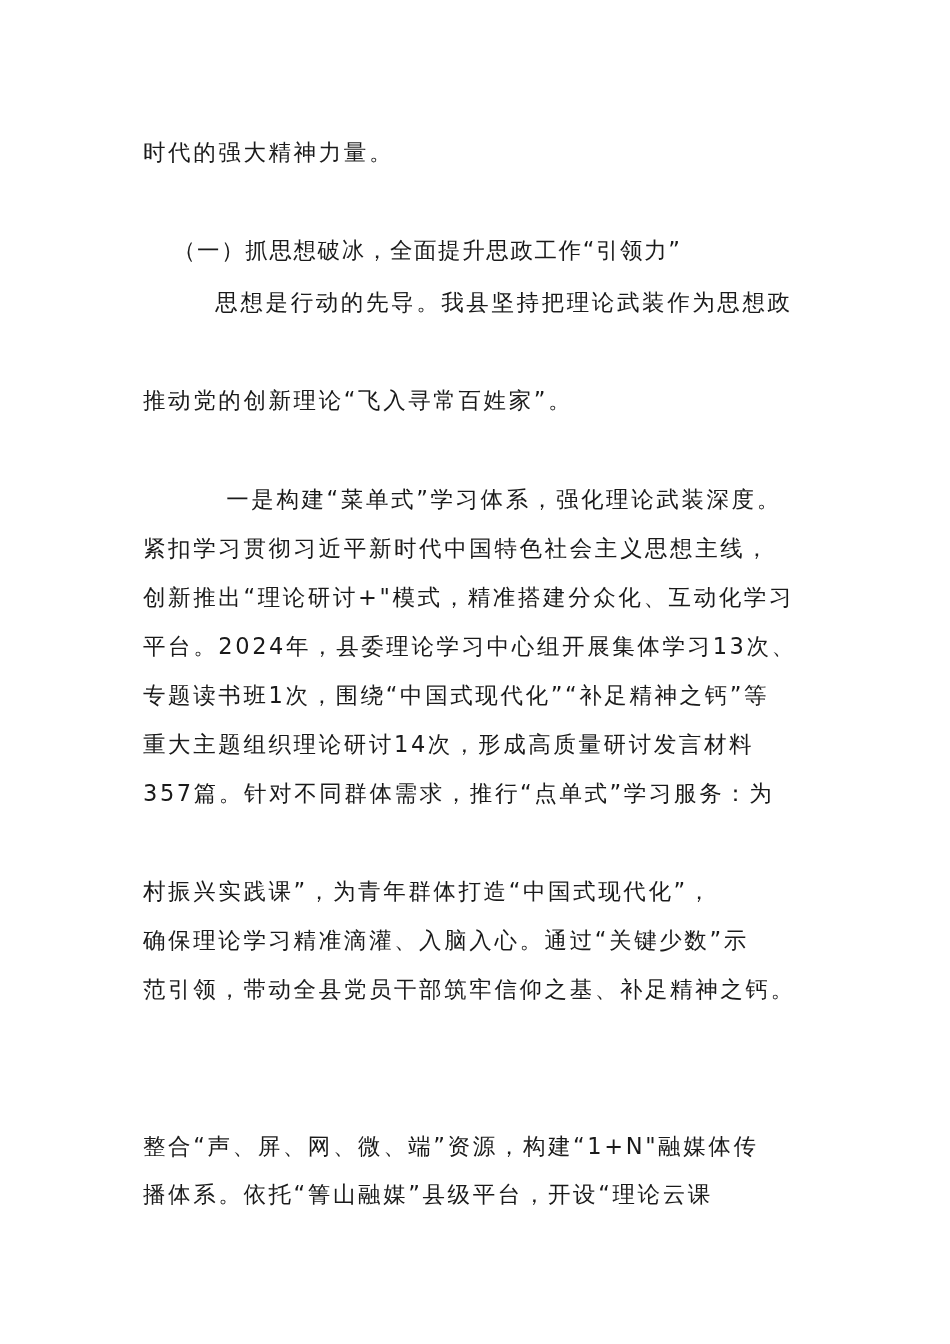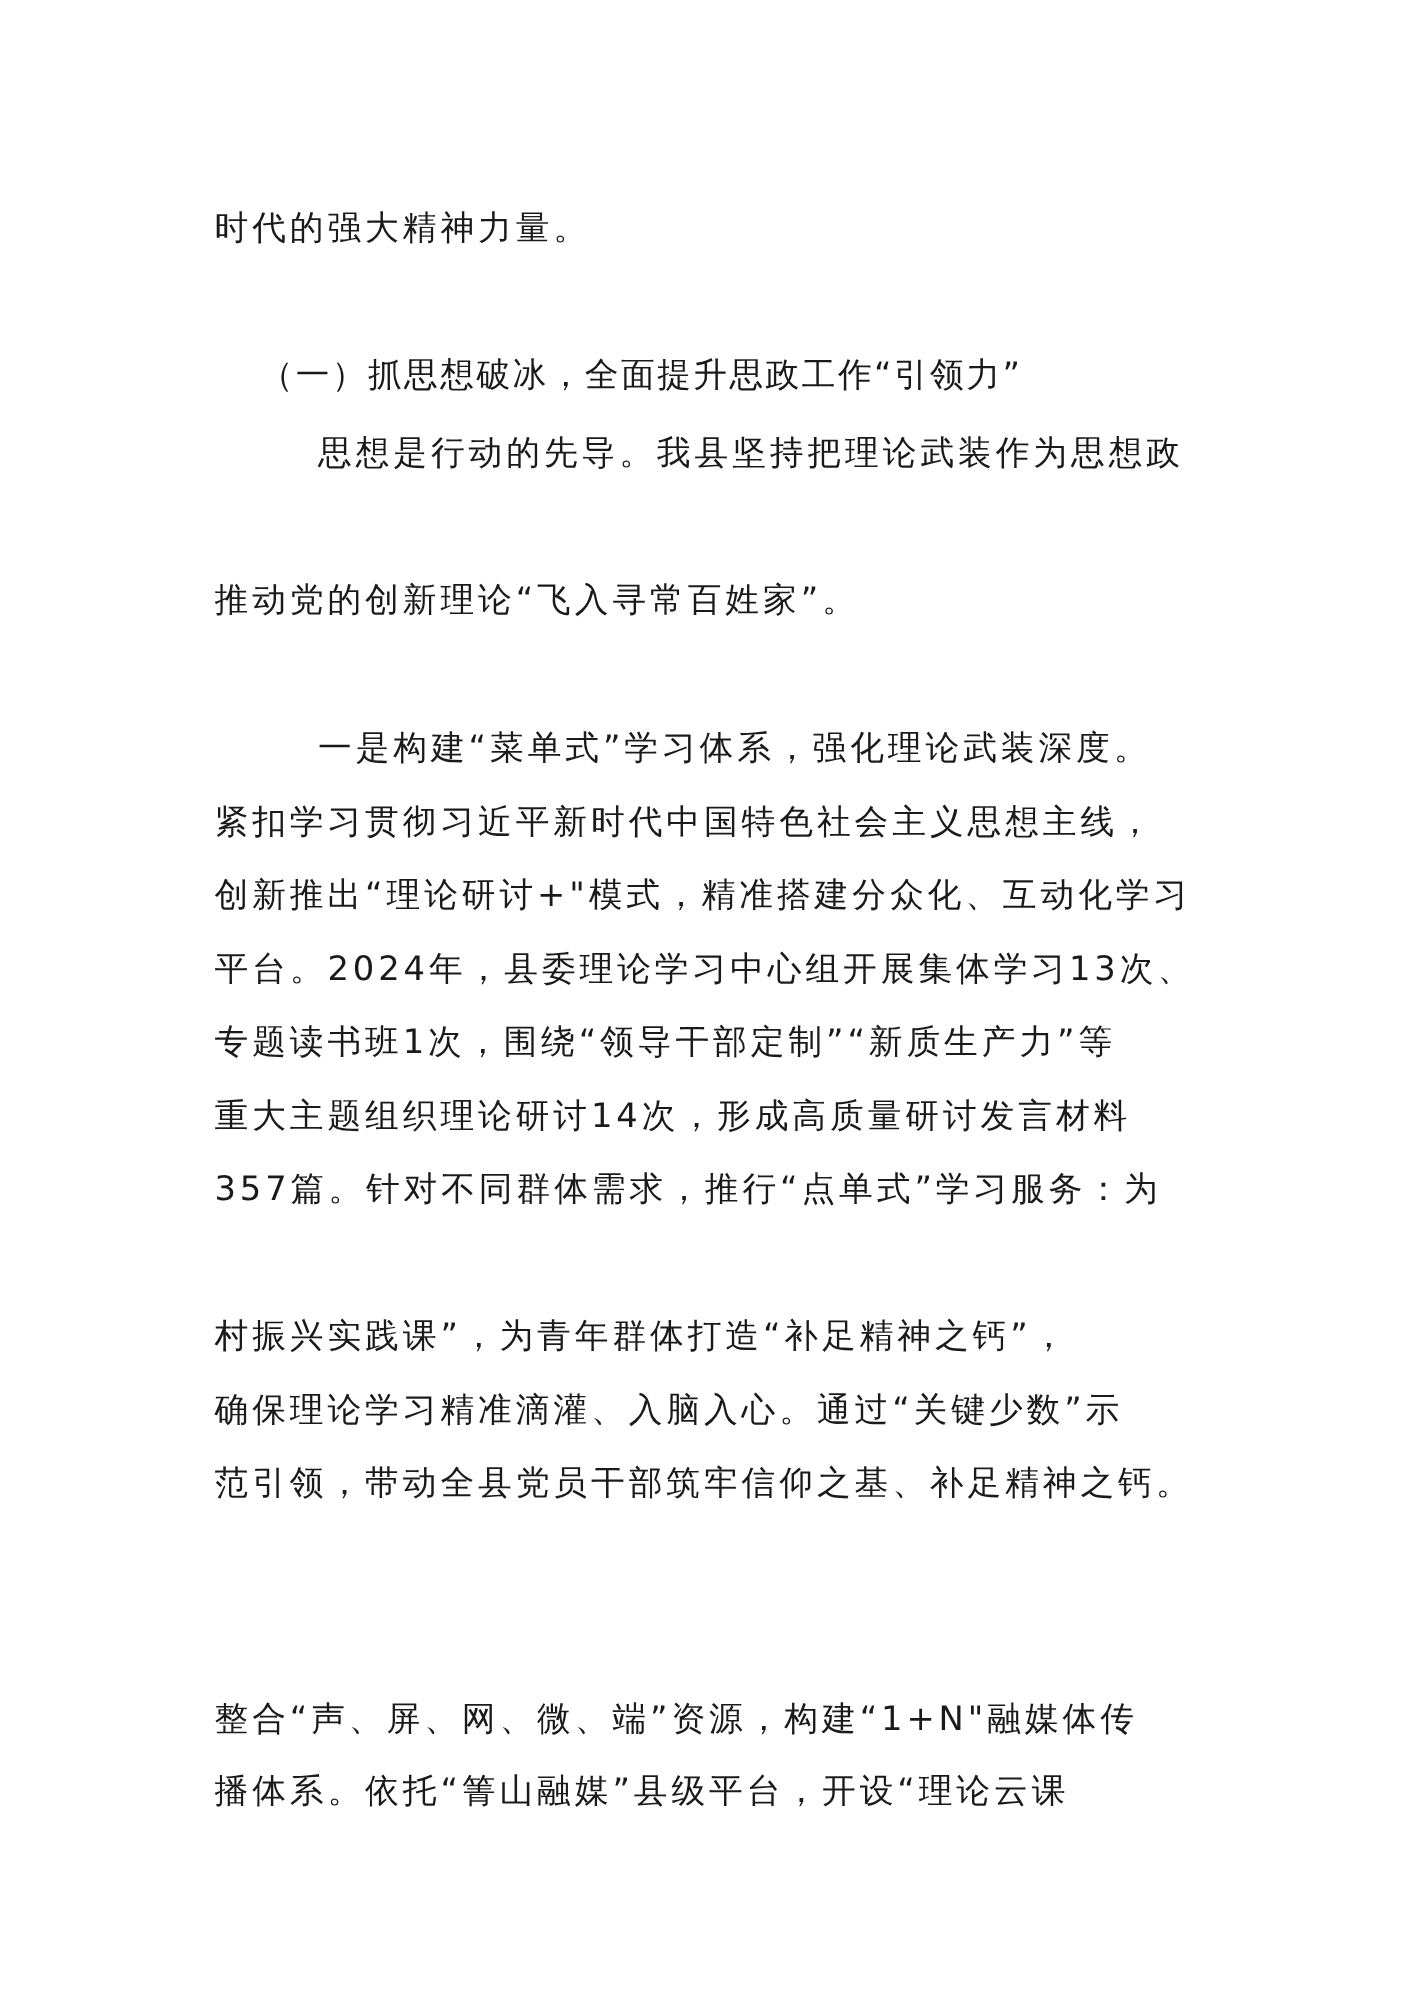--- a/index.html
+++ b/index.html
@@ -1,36 +1,36 @@
 <!DOCTYPE html>
 <html><head>
 <meta charset="utf-8">
 <style>
   html, body { margin:0; padding:0; background:#ffffff; }
   body { width:950px; height:1344px; position:relative; overflow:hidden;
          font-family: "DejaVu Sans", "Liberation Sans", sans-serif; color:#1a1a1a; }
   .page { position:absolute; left:0; top:0; width:756px; height:1344px; background:#fff; }
   .line { position:absolute; left:143px; width:665px; font-size:22.5px; line-height:30px;
           white-space:nowrap; letter-spacing:2.6px; }
-  .indent { left:212px; width:608px; }
+  .indent { left:200px; width:608px;text-align:center; }
   .head { left:173px; letter-spacing:1.6px; }
 </style>
 </head>
 <body>
 
 <div class="page">
   <div class="line" style="top:137px">时代的强大精神力量。</div>
   <div class="line head" style="top:235px">（一）抓思想破冰，全面提升思政工作“引领力”</div>
   <div class="line indent" style="top:287px">思想是行动的先导。我县坚持把理论武装作为思想政</div>
   <div class="line" style="top:385px">推动党的创新理论“飞入寻常百姓家”。</div>
   <div class="line indent" style="top:484px">一是构建“菜单式”学习体系，强化理论武装深度。</div>
   <div class="line" style="top:533px">紧扣学习贯彻习近平新时代中国特色社会主义思想主线，</div>
   <div class="line" style="top:582px">创新推出“理论研讨+"模式，精准搭建分众化、互动化学习</div>
   <div class="line" style="top:631px">平台。2024年，县委理论学习中心组开展集体学习13次、</div>
-  <div class="line" style="top:680px">专题读书班1次，围绕“领导干部定制”“新质生产力”等</div>
+  <div class="line" style="top:680px">专题读书班1次，围绕“中国式现代化”“补足精神之钙”等</div>
   <div class="line" style="top:729px">重大主题组织理论研讨14次，形成高质量研讨发言材料</div>
   <div class="line" style="top:778px">357篇。针对不同群体需求，推行“点单式”学习服务：为</div>
-  <div class="line" style="top:876px">村振兴实践课”，为青年群体打造“补足精神之钙”，</div>
+  <div class="line" style="top:876px">村振兴实践课”，为青年群体打造“中国式现代化”，</div>
   <div class="line" style="top:974px">范引领，带动全县党员干部筑牢信仰之基、补足精神之钙。</div>
   <div class="line" style="top:925px">确保理论学习精准滴灌、入脑入心。通过“关键少数”示</div>
   <div class="line" style="top:1131px">整合“声、屏、网、微、端”资源，构建“1+N"融媒体传</div>
   <div class="line" style="top:1179px">播体系。依托“箐山融媒”县级平台，开设“理论云课</div>
 </div>
 
 </body></html>

